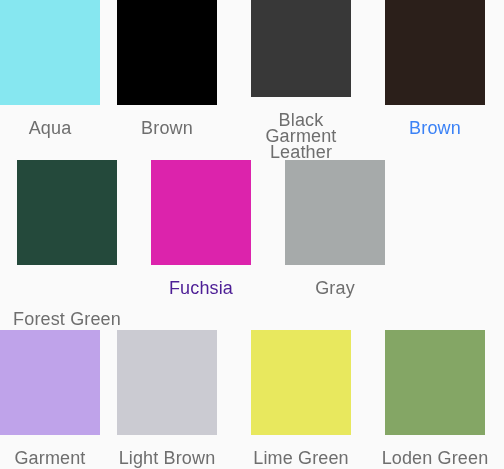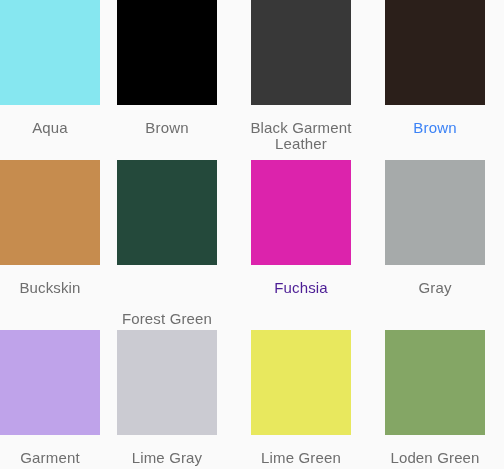--- a/index.html
+++ b/index.html
@@ -54,21 +54,21 @@
     height: 105px;
     display: block;
   }
 
   .swatch-cell.col-0 .swatch-chip {
     width: 100px;
     margin-left: 0;
   }
 
   .swatch-label {
-    font-size: 15px;
+    font-size: 18px;
     line-height: 16px;
     color: #6e6e6e;
     text-align: center;
     margin-top: 15px;
     width: 112px;
     letter-spacing: 0.15px;
     word-wrap: break-word;
   }
 
   .swatch-cell.col-0 .swatch-label {
@@ -92,45 +92,41 @@
       <div class="swatch-cell col-2">
         <div class="swatch-chip" style="background: rgb(56, 56, 56);"></div>
         <div class="swatch-label" style="color: rgb(110, 110, 110);">Black Garment Leather</div>
       </div>
       <div class="swatch-cell col-3">
         <div class="swatch-chip" style="background: rgb(43, 31, 26);"></div>
         <div class="swatch-label" style="color: #3b82f6;">Brown</div>
       </div>
     </div>
     <div class="swatch-row row-1">
-      <div class="swatch-cell col-0">
-        <div class="swatch-chip" style="background: rgb(198, 140, 78);"></div>
-        <div class="swatch-label" style="color: rgb(110, 110, 110);">Buckskin</div>
-      </div>
       <div class="swatch-cell col-1">
         <div class="swatch-chip" style="background: rgb(36, 73, 59);"></div>
         <div class="swatch-label" style="color: rgb(110, 110, 110); margin-top: 46px;">Forest Green</div>
       </div>
       <div class="swatch-cell col-2">
         <div class="swatch-chip" style="background: rgb(220, 35, 172);"></div>
         <div class="swatch-label" style="color: #4c1d95;">Fuchsia</div>
       </div>
       <div class="swatch-cell col-3">
         <div class="swatch-chip" style="background: rgb(166, 170, 170);"></div>
         <div class="swatch-label" style="color: rgb(110, 110, 110);">Gray</div>
       </div>
     </div>
     <div class="swatch-row row-2">
       <div class="swatch-cell col-0">
         <div class="swatch-chip" style="background: rgb(191, 163, 234);"></div>
         <div class="swatch-label" style="color: rgb(110, 110, 110);">Garment</div>
       </div>
       <div class="swatch-cell col-1">
         <div class="swatch-chip" style="background: rgb(203, 203, 210);"></div>
-        <div class="swatch-label" style="color: rgb(110, 110, 110);">Lime Gray</div>
+        <div class="swatch-label" style="color: rgb(110, 110, 110);">Light Brown</div>
       </div>
       <div class="swatch-cell col-2">
         <div class="swatch-chip" style="background: rgb(232, 232, 94);"></div>
         <div class="swatch-label" style="color: rgb(110, 110, 110);">Lime Green</div>
       </div>
       <div class="swatch-cell col-3">
         <div class="swatch-chip" style="background: rgb(132, 166, 101);"></div>
         <div class="swatch-label" style="color: rgb(110, 110, 110);">Loden Green</div>
       </div>
     </div>

